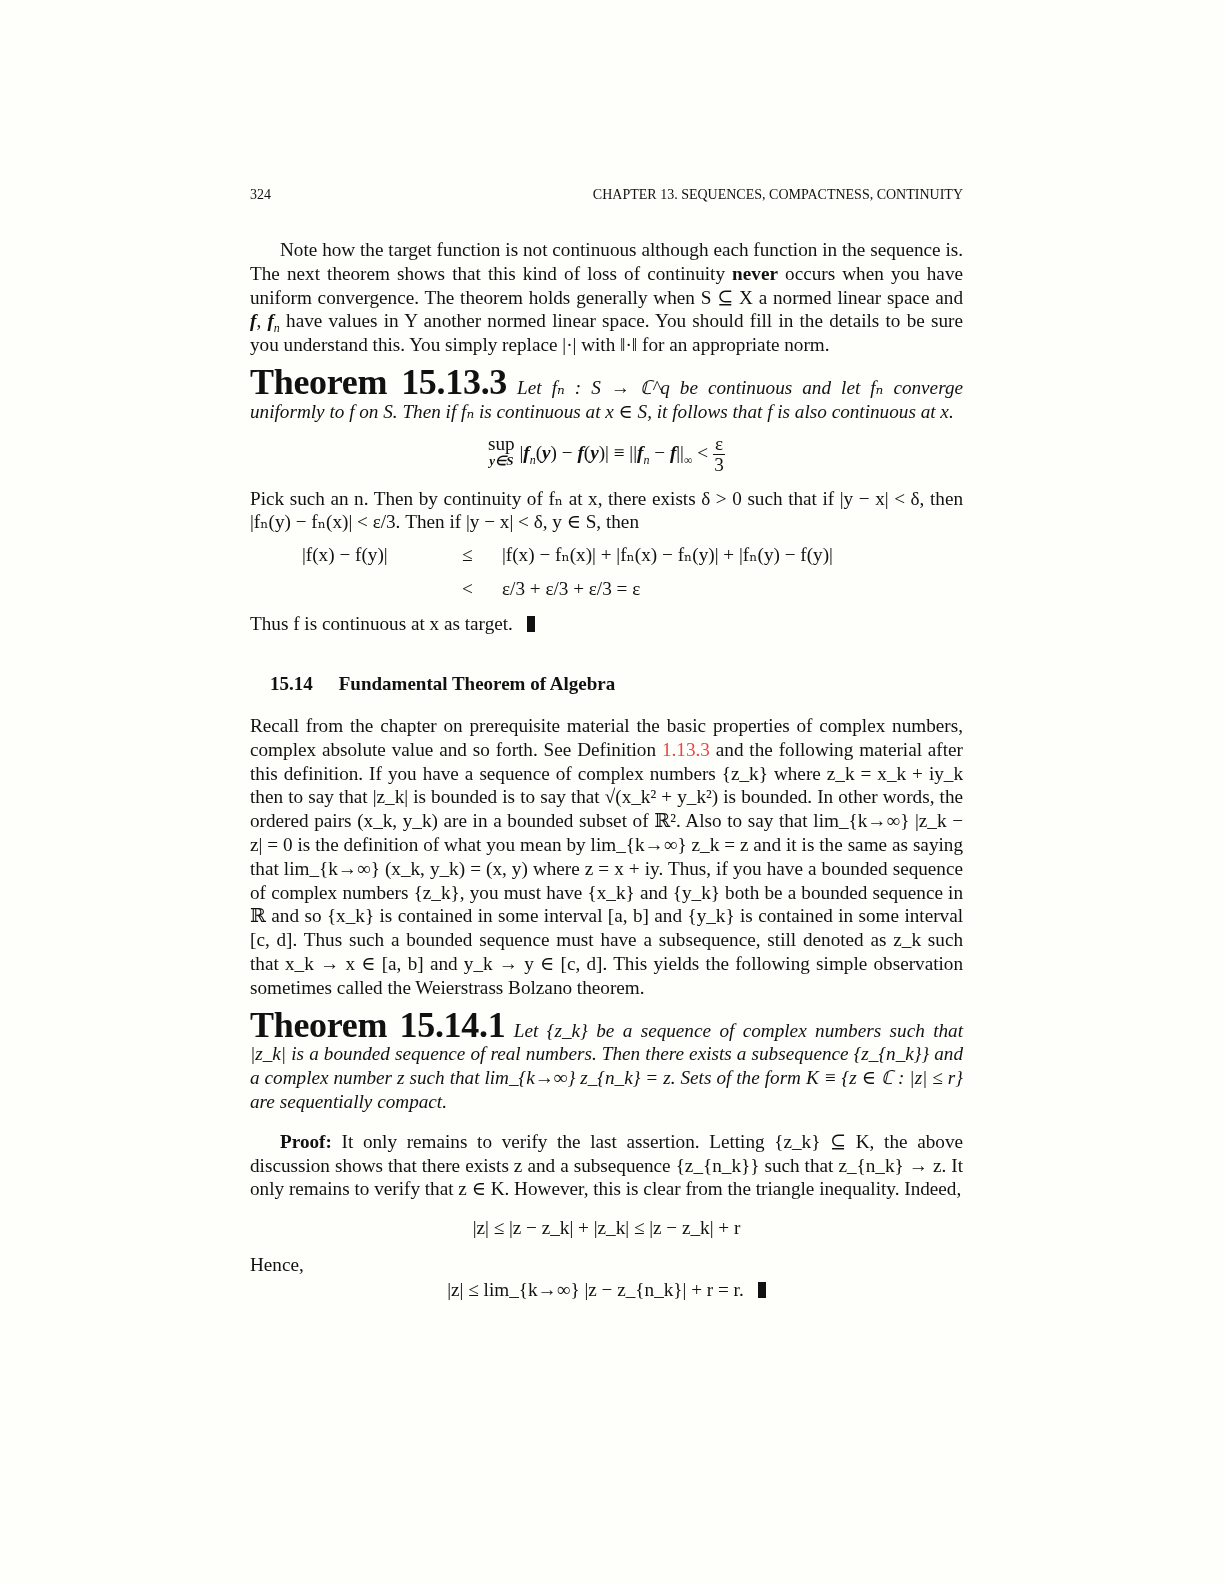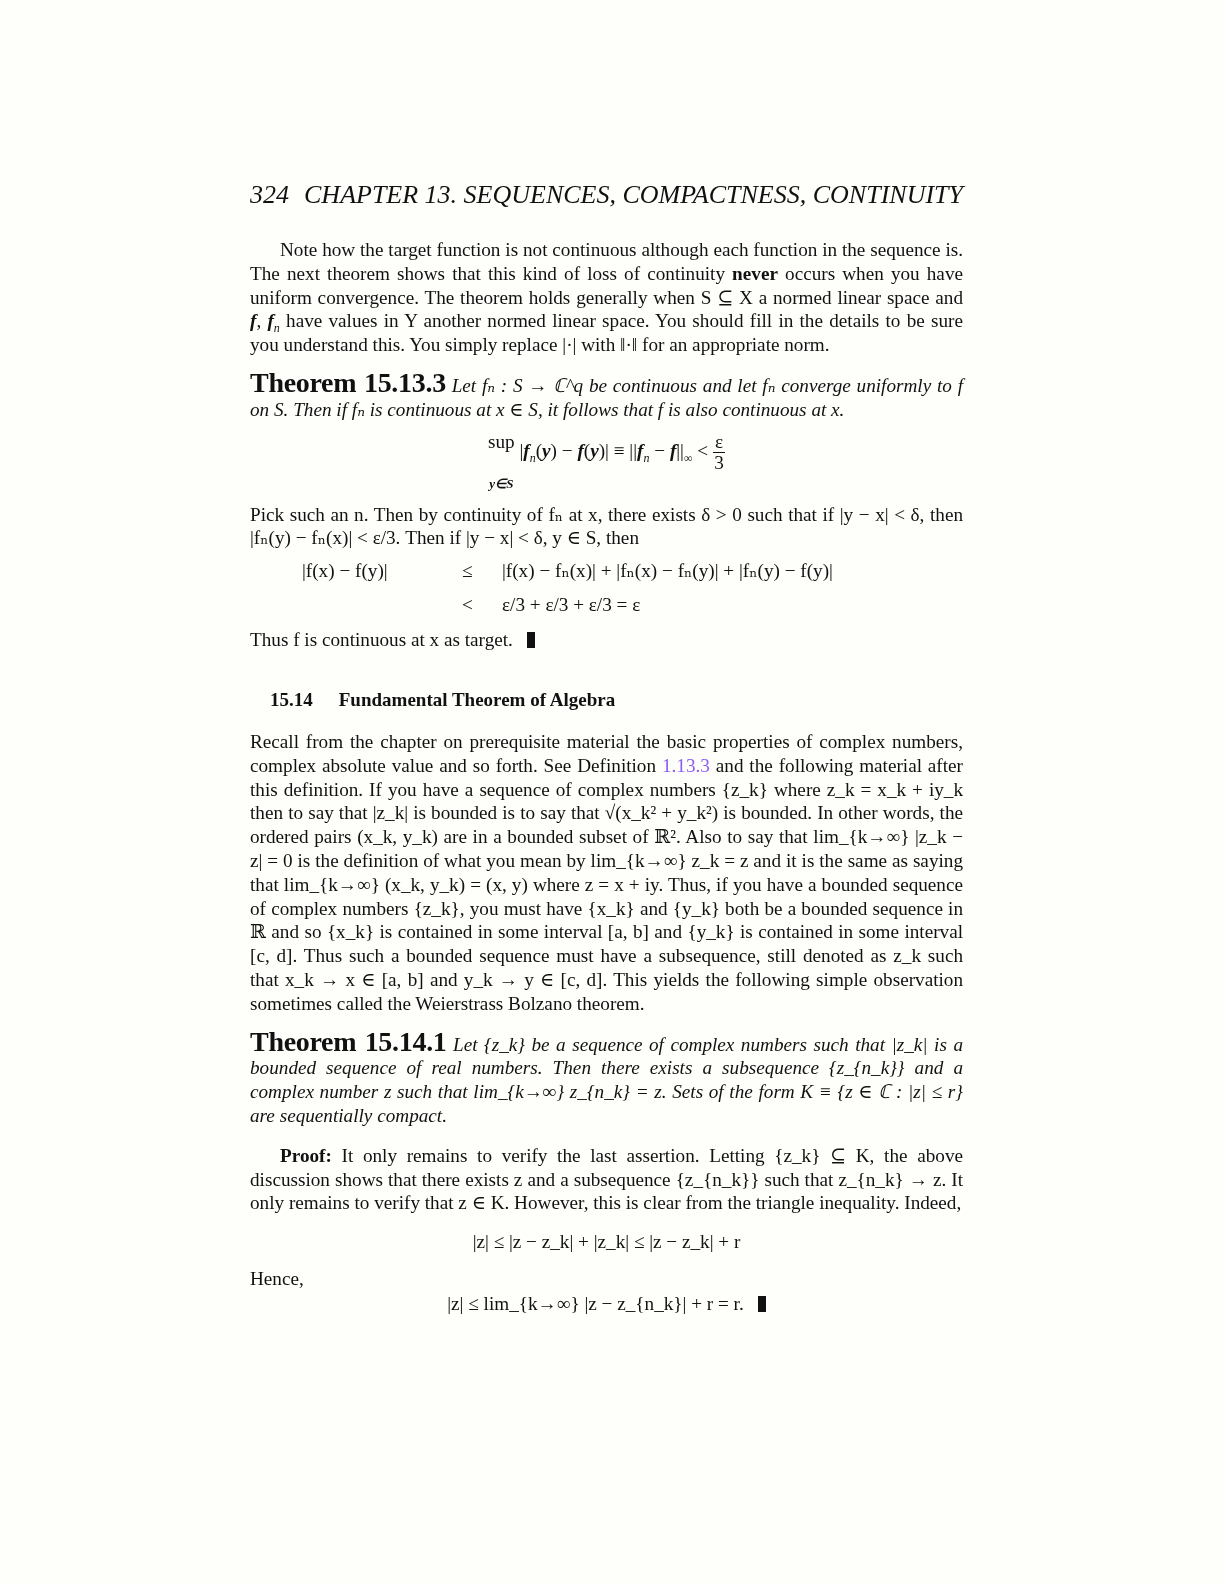--- a/index.html
+++ b/index.html
@@ -3,41 +3,41 @@
 <meta charset="utf-8">
 <style>
   html, body { margin: 0; padding: 0; }
   body {
     width: 1224px; height: 1584px; background: #fefefa;
     font-family: "Liberation Serif", "DejaVu Serif", serif;
     color: #111; position: relative; overflow: hidden;
   }
   .page { position: absolute; left: 250px; top: 182px; width: 713px; }
   .running-head {
-    display: flex; justify-content: space-between; font-size: 26px;
-    line-height: 26px; margin-bottom: 30px; font-style: italic;
+    display: flex; justify-content: space-between; font-size: 14px;
+    line-height: 26px; margin-bottom: 30px;
   }
   p { margin: 0; font-size: 19.2px; line-height: 23.8px; text-align: justify; }
   .indent { text-indent: 30px; }
   i, .m { font-style: italic; }
   .bv { font-weight: bold; font-style: italic; }
   .thm { margin-top: 14px; }
-  .thm-head { font-weight: bold; font-size: 28px; letter-spacing: -0.3px; }
+  .thm-head { font-weight: bold; font-size: 36px; letter-spacing: -0.3px; }
   .thm-body { font-style: italic; }
   .proof-label { font-weight: bold; }
   .disp { text-align: center; font-size: 19.2px; margin: 8px 0; position: relative; }
   .frac { display: inline-flex; flex-direction: column; vertical-align: middle; text-align: center; line-height: 20px; }
   .frac .num { border-bottom: 1px solid #111; padding: 0 2px; }
   .sub-under { display: inline-flex; flex-direction: column; vertical-align: top; line-height: 20px; align-items: center; font-family: Liberation Serif, serif; }
-  .sub-under .u { font-size: 13px; line-height: 14px; font-style: italic; font-weight: bold; margin-top: 25px; }
+  .sub-under .u { font-size: 13px; line-height: 14px; font-style: italic; font-weight: bold; }
   .eqarray { display: grid; grid-template-columns: 160px 40px auto; margin: 8px 0 10px 52px; font-size: 19.2px; row-gap: 8px; }
   .eqarray div { line-height: 26px; }
   .section-title { font-weight: bold; font-size: 19px; margin: 30px 0 12px 20px; line-height: 36px; }
   .section-title .num { margin-right: 26px; }
-  .link { color: #8b5cf6; }
+  .link { color: #ef4444; }
   .qed { display: inline-block; width: 8px; height: 16px; background: #111; vertical-align: -2px; margin-left: 14px; }
   sub, sup { font-size: 12px; line-height: 0; }
 </style>
 </head>
 <body>
 
 <div class="page">
 
   <div class="running-head">
     <span>324</span>

